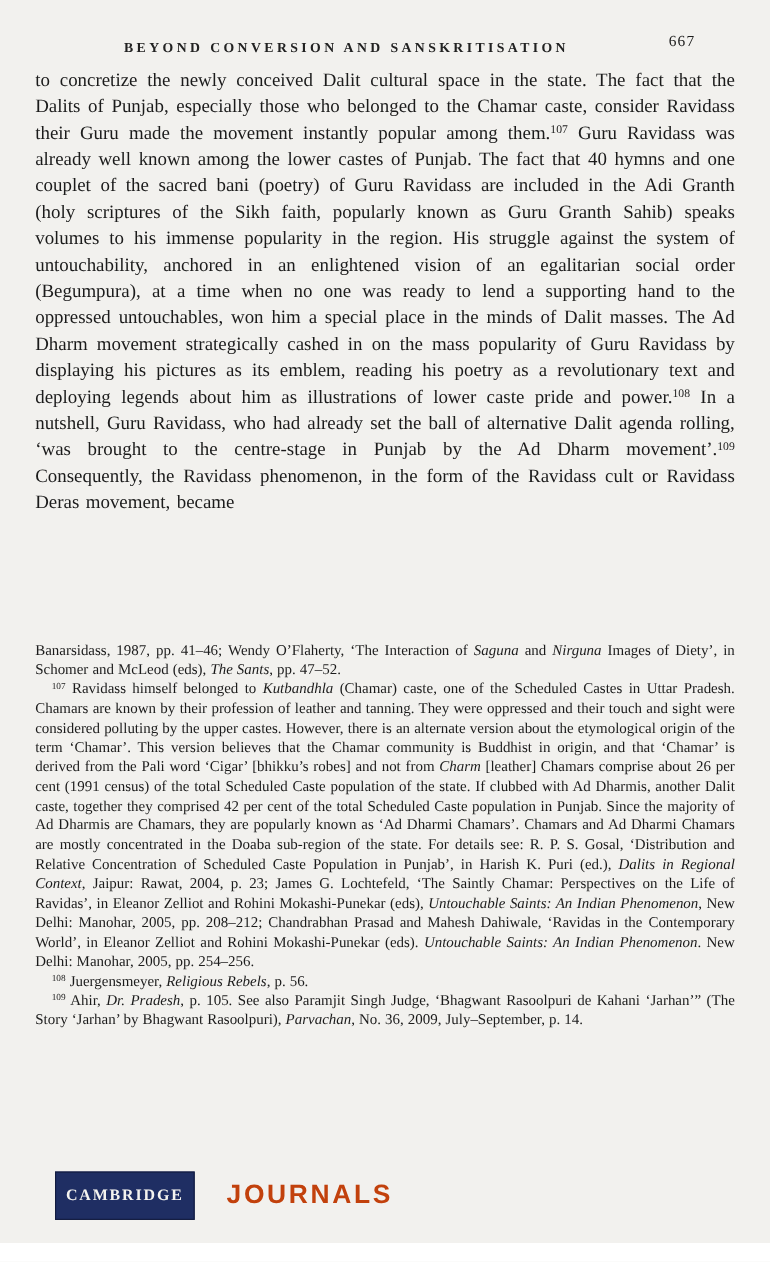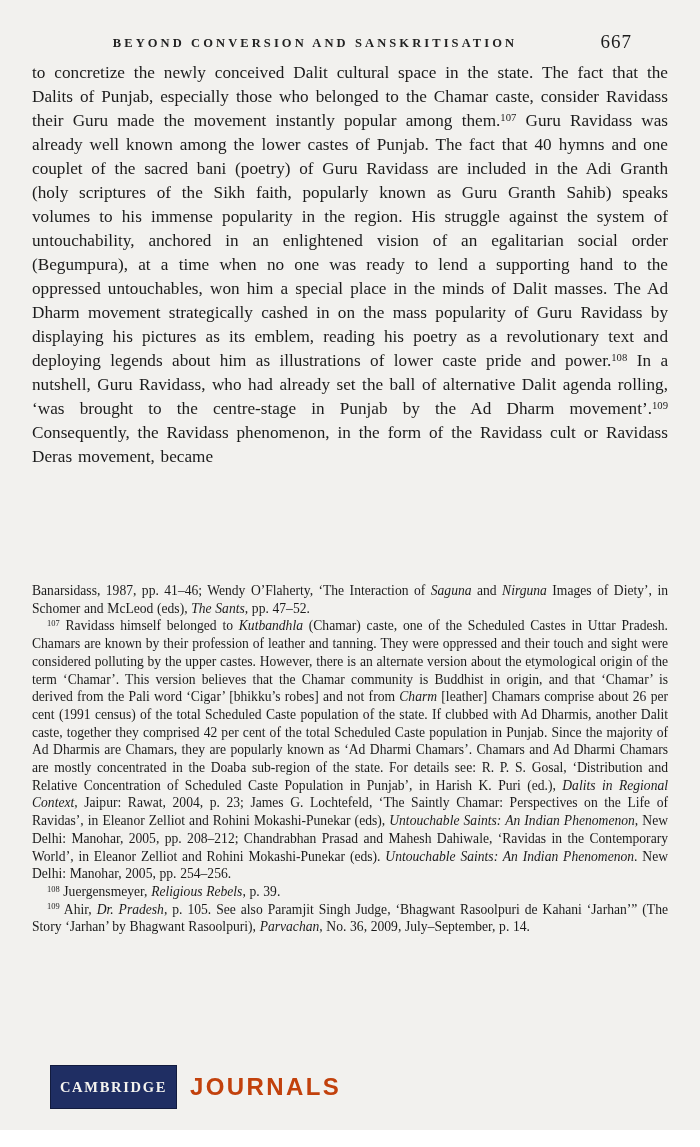--- a/index.html
+++ b/index.html
@@ -15,21 +15,21 @@
   .running-head{
     position:absolute;top:36px;left:32px;right:32px;height:22px;
   }
   .head-title{
     display:block;text-align:center;padding-right:70px;
     font-size:12.5px;font-weight:700;letter-spacing:3.1px;
     color:#222;
   }
   .page-num{
     position:absolute;right:36px;top:-5px;
-    font-size:19px;font-weight:400;letter-spacing:1px;
+    font-size:14px;font-weight:400;letter-spacing:1px;
   }
   
   .body-text{
     position:absolute;top:61px;left:32px;width:636px;
     margin:0;
     font-size:17.2px;line-height:24px;
     text-align:justify;
     word-spacing:0.09em;
   }
   sup{
@@ -44,21 +44,21 @@
     position:absolute;top:582px;left:32px;width:636px;
     font-size:13.6px;line-height:17.7px;
     text-align:justify;
     word-spacing:0.02em;
   }
   .footnotes p{margin:0;}
   .fn-indent{text-indent:15px;}
   
   .footer-logo-row{
     position:absolute;left:50px;top:1064px;height:46px;
-    display:flex;align-items:center;
+    display:flex;align-items:center;gap:16px;
   }
   .cambridge-box{
     width:127px;height:44px;
     background:#1f2e63;
     border:1px solid #121b3e;
     box-sizing:border-box;
     display:flex;align-items:center;justify-content:center;
   }
   .cambridge-box span{
     color:#f4f3ef;
@@ -99,21 +99,21 @@
   <div class="running-head">
     <span class="head-title">BEYOND CONVERSION AND SANSKRITISATION</span>
     <span class="page-num">667</span>
   </div>
 
   <p class="body-text"><span>to concretize the newly conceived Dalit cultural space in the state. The fact that the Dalits of Punjab, especially those who belonged to the Chamar caste, consider Ravidass their Guru made the movement instantly popular among them.</span><sup>107</sup><span> Guru Ravidass was already well known among the lower castes of Punjab. The fact that 40 hymns and one couplet of the sacred bani (poetry) of Guru Ravidass are included in the Adi Granth (holy scriptures of the Sikh faith, popularly known as Guru Granth Sahib) speaks volumes to his immense popularity in the region. His struggle against the system of untouchability, anchored in an enlightened vision of an egalitarian social order (Begumpura), at a time when no one was ready to lend a supporting hand to the oppressed untouchables, won him a special place in the minds of Dalit masses. The Ad Dharm movement strategically cashed in on the mass popularity of Guru Ravidass by displaying his pictures as its emblem, reading his poetry as a revolutionary text and deploying legends about him as illustrations of lower caste pride and power.</span><sup>108</sup><span> In a nutshell, Guru Ravidass, who had already set the ball of alternative Dalit agenda rolling, ‘was brought to the centre-stage in Punjab by the Ad Dharm movement’.</span><sup>109</sup><span> Consequently, the Ravidass phenomenon, in the form of the Ravidass cult or Ravidass Deras movement, became</span></p>
 
   <div class="footnotes">
     <p><span>Banarsidass, 1987, pp. 41–46; Wendy O’Flaherty, ‘The Interaction of </span><i>Saguna</i><span> and </span><i>Nirguna</i><span> Images of Diety’, in Schomer and McLeod (eds), </span><i>The Sants</i><span>, pp. 47–52.</span></p>
     <p class="fn-indent"><sup>107</sup><span> Ravidass himself belonged to </span><i>Kutbandhla</i><span> (Chamar) caste, one of the Scheduled Castes in Uttar Pradesh. Chamars are known by their profession of leather and tanning. They were oppressed and their touch and sight were considered polluting by the upper castes. However, there is an alternate version about the etymological origin of the term ‘Chamar’. This version believes that the Chamar community is Buddhist in origin, and that ‘Chamar’ is derived from the Pali word ‘Cigar’ [bhikku’s robes] and not from </span><i>Charm</i><span> [leather] Chamars comprise about 26 per cent (1991 census) of the total Scheduled Caste population of the state. If clubbed with Ad Dharmis, another Dalit caste, together they comprised 42 per cent of the total Scheduled Caste population in Punjab. Since the majority of Ad Dharmis are Chamars, they are popularly known as ‘Ad Dharmi Chamars’. Chamars and Ad Dharmi Chamars are mostly concentrated in the Doaba sub-region of the state. For details see: R. P. S. Gosal, ‘Distribution and Relative Concentration of Scheduled Caste Population in Punjab’, in Harish K. Puri (ed.), </span><i>Dalits in Regional Context</i><span>, Jaipur: Rawat, 2004, p. 23; James G. Lochtefeld, ‘The Saintly Chamar: Perspectives on the Life of Ravidas’, in Eleanor Zelliot and Rohini Mokashi-Punekar (eds), </span><i>Untouchable Saints: An Indian Phenomenon</i><span>, New Delhi: Manohar, 2005, pp. 208–212; Chandrabhan Prasad and Mahesh Dahiwale, ‘Ravidas in the Contemporary World’, in Eleanor Zelliot and Rohini Mokashi-Punekar (eds). </span><i>Untouchable Saints: An Indian Phenomenon</i><span>. New Delhi: Manohar, 2005, pp. 254–256.</span></p>
-    <p class="fn-indent"><sup>108</sup><span> Juergensmeyer, </span><i>Religious Rebels</i><span>, p. 39.</span></p>
+    <p class="fn-indent"><sup>108</sup><span> Juergensmeyer, </span><i>Religious Rebels</i><span>, p. 56.</span></p>
     <p class="fn-indent"><sup>109</sup><span> Ahir, </span><i>Dr. Pradesh</i><span>, p. 105. See also Paramjit Singh Judge, ‘Bhagwant Rasoolpuri de Kahani ‘Jarhan’” (The Story ‘Jarhan’ by Bhagwant Rasoolpuri), </span><i>Parvachan</i><span>, No. 36, 2009, July–September, p. 14.</span></p>
   </div>
 
   <div class="footer-logo-row">
     <div class="cambridge-box">
       <span>CAMBRIDGE</span>
     </div>
     <span class="journals-wordmark">JOURNALS</span>
   </div>
 

